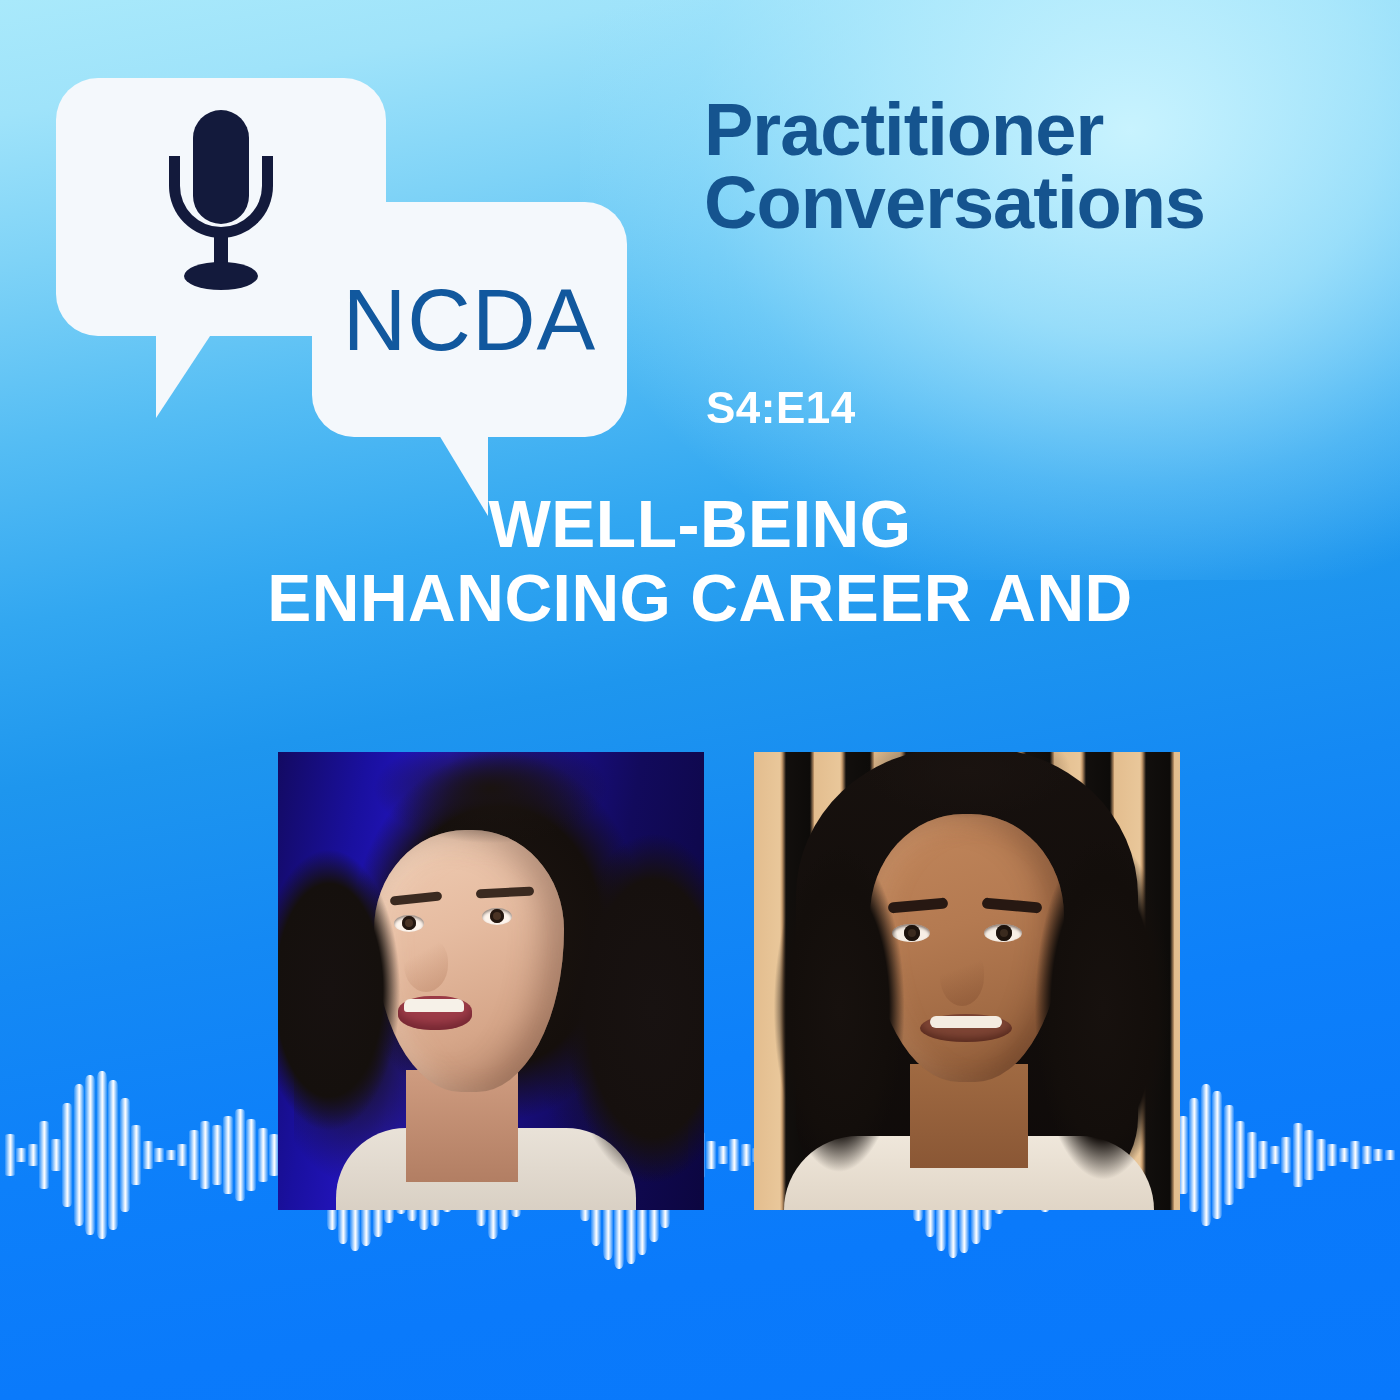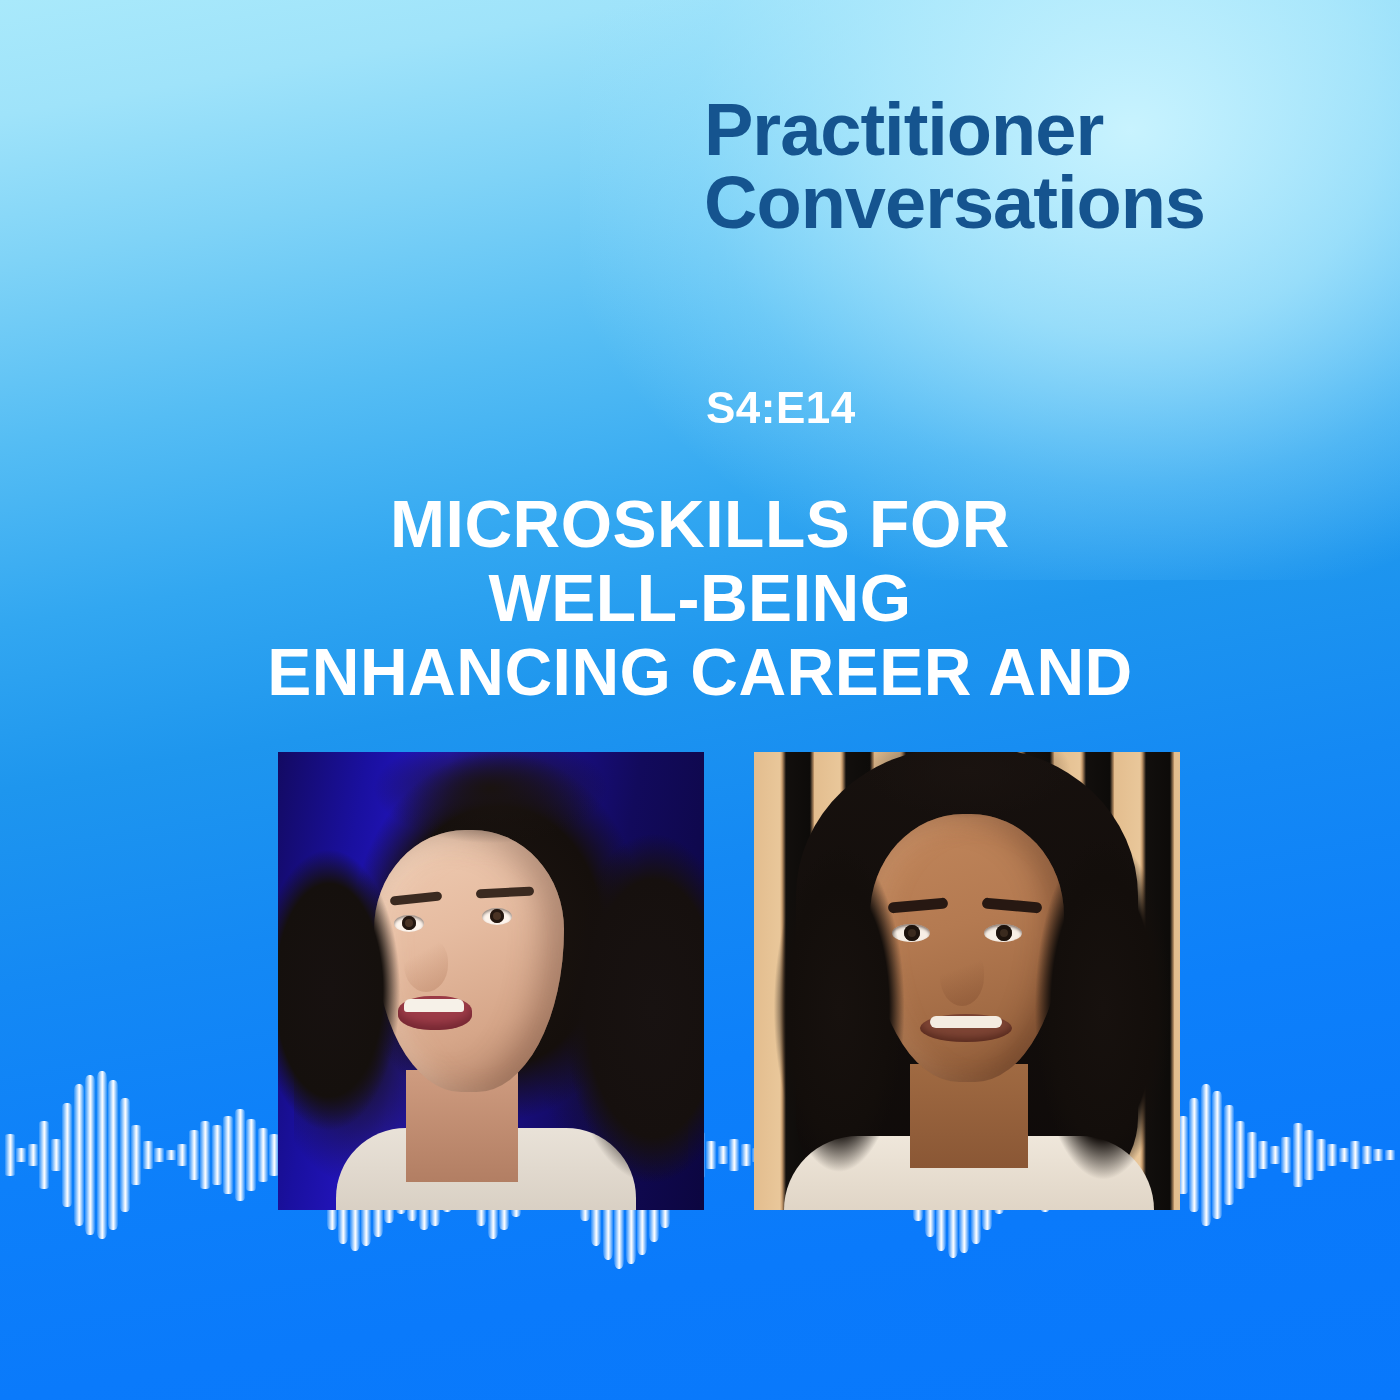--- a/index.html
+++ b/index.html
@@ -477,30 +477,45 @@
       <div class="wbar" style="height: 50.16px;"></div>
       <div class="wbar" style="height: 31.92px;"></div>
       <div class="wbar" style="height: 22.8px;"></div>
       <div class="wbar" style="height: 13.68px;"></div>
       <div class="wbar" style="height: 27.36px;"></div>
       <div class="wbar" style="height: 18.24px;"></div>
       <div class="wbar" style="height: 11.4px;"></div>
       <div class="wbar" style="height: 9.12px;"></div>
     </div>
 
+  <div id="logo">
+    <div class="tail" id="tail-a"></div>
+    <div class="tail" id="tail-b"></div>
+
+    <div class="bubble" id="bubble-a"></div>
+
+    <div id="mic">
+      <div id="mic-capsule"></div>
+      <div id="mic-arc"></div>
+      <div id="mic-stem"></div>
+      <div id="mic-base"></div>
+    </div>
+
+    <div class="bubble" id="bubble-b"></div>
+    <div id="ncda">NCDA</div>
+  </div>
 
   <div id="show-title">
     <span class="ln">Practitioner</span>
     <span class="ln">Conversations</span>
   </div>
 
   <div id="episode-code">S4:E14</div>
 
   <div id="episode-title">
-    <span class="ln">MICROSKILLS FOR</span>
     <span class="ln">WELL-BEING</span>
     <span class="ln">ENHANCING CAREER AND</span>
   </div>
 
   <div class="photo" id="photo-left">
     <div class="pl-bg"></div>
     <div class="pl-hair"></div>
     <div class="pl-shirt"></div>
     <div class="pl-neck"></div>
     <div class="pl-face"></div>

